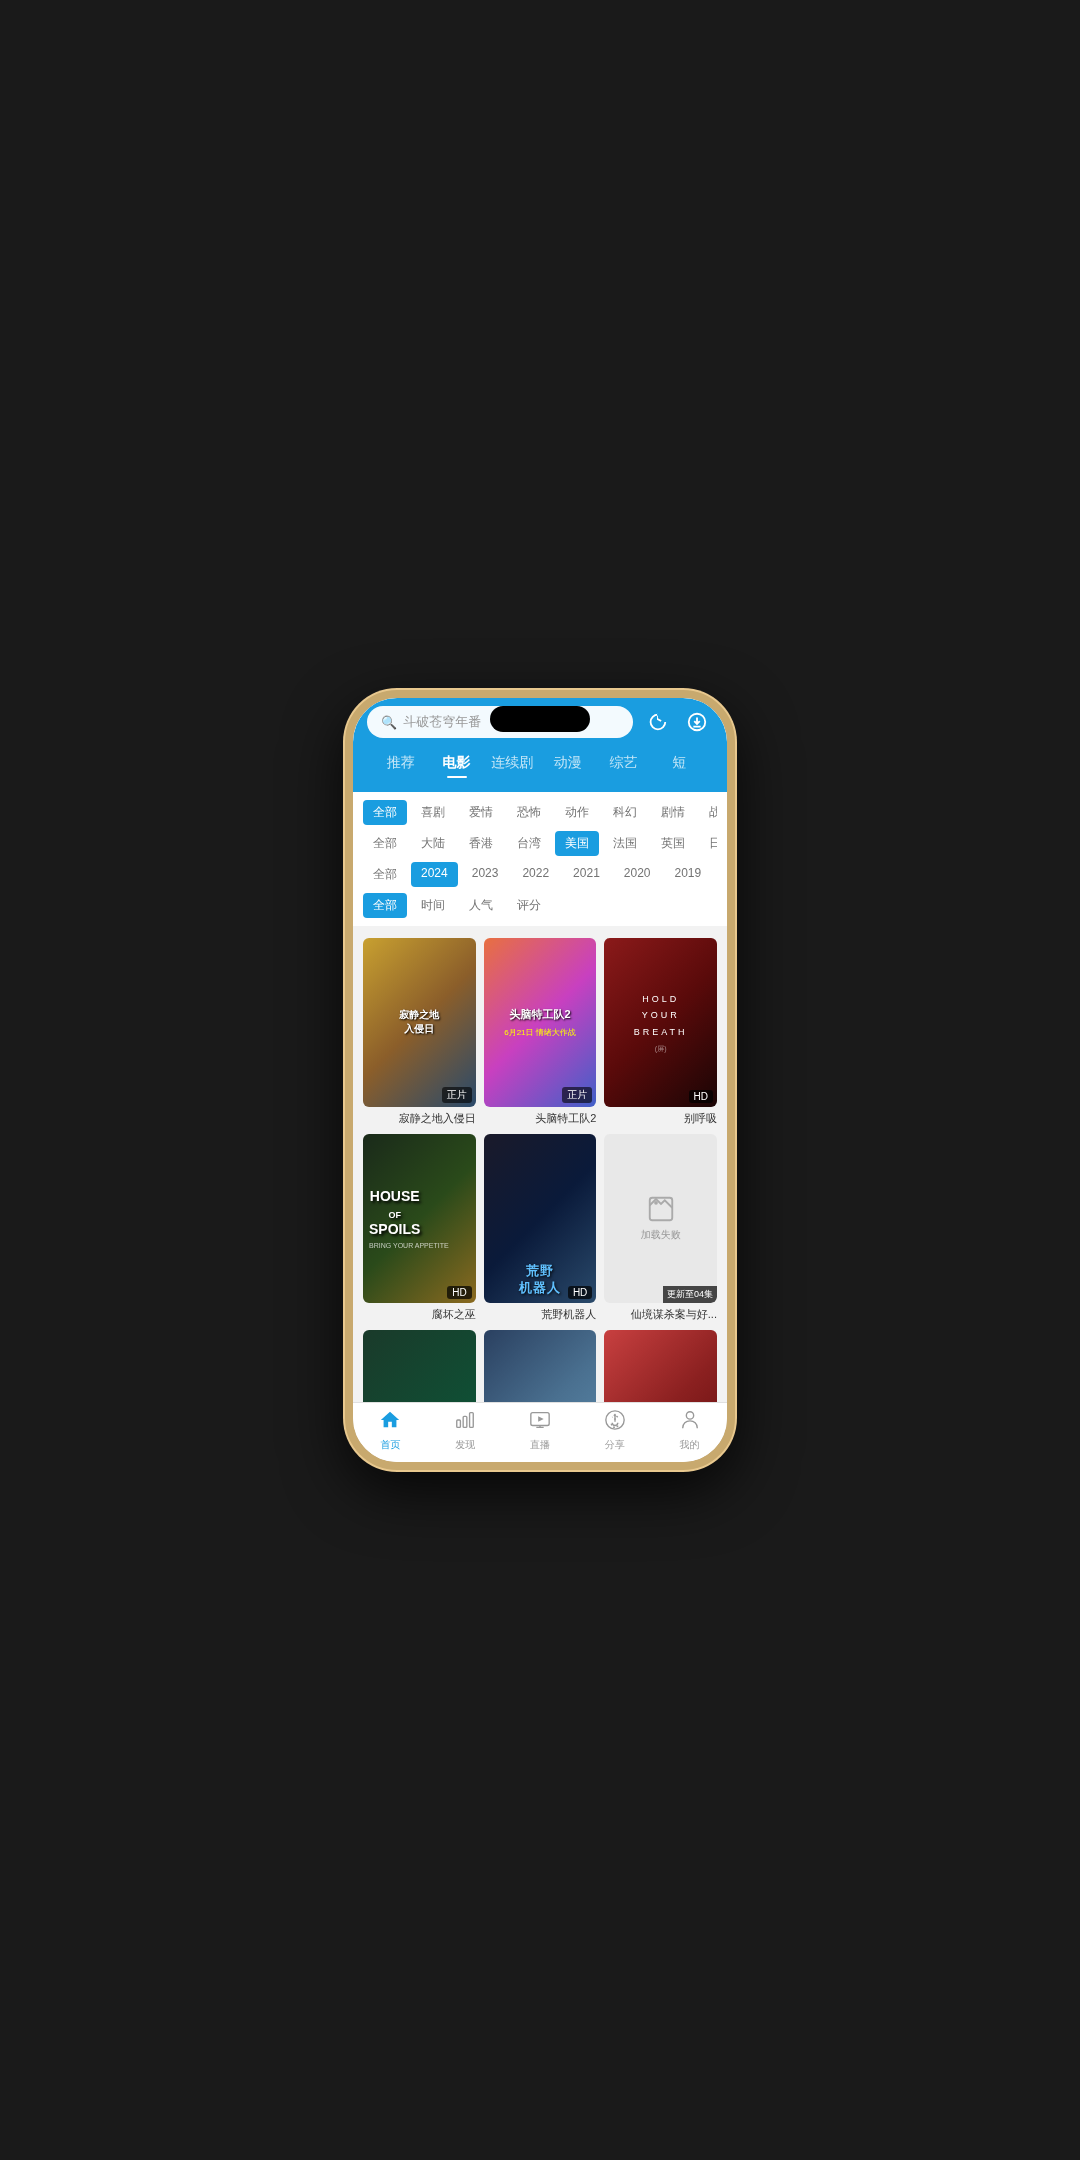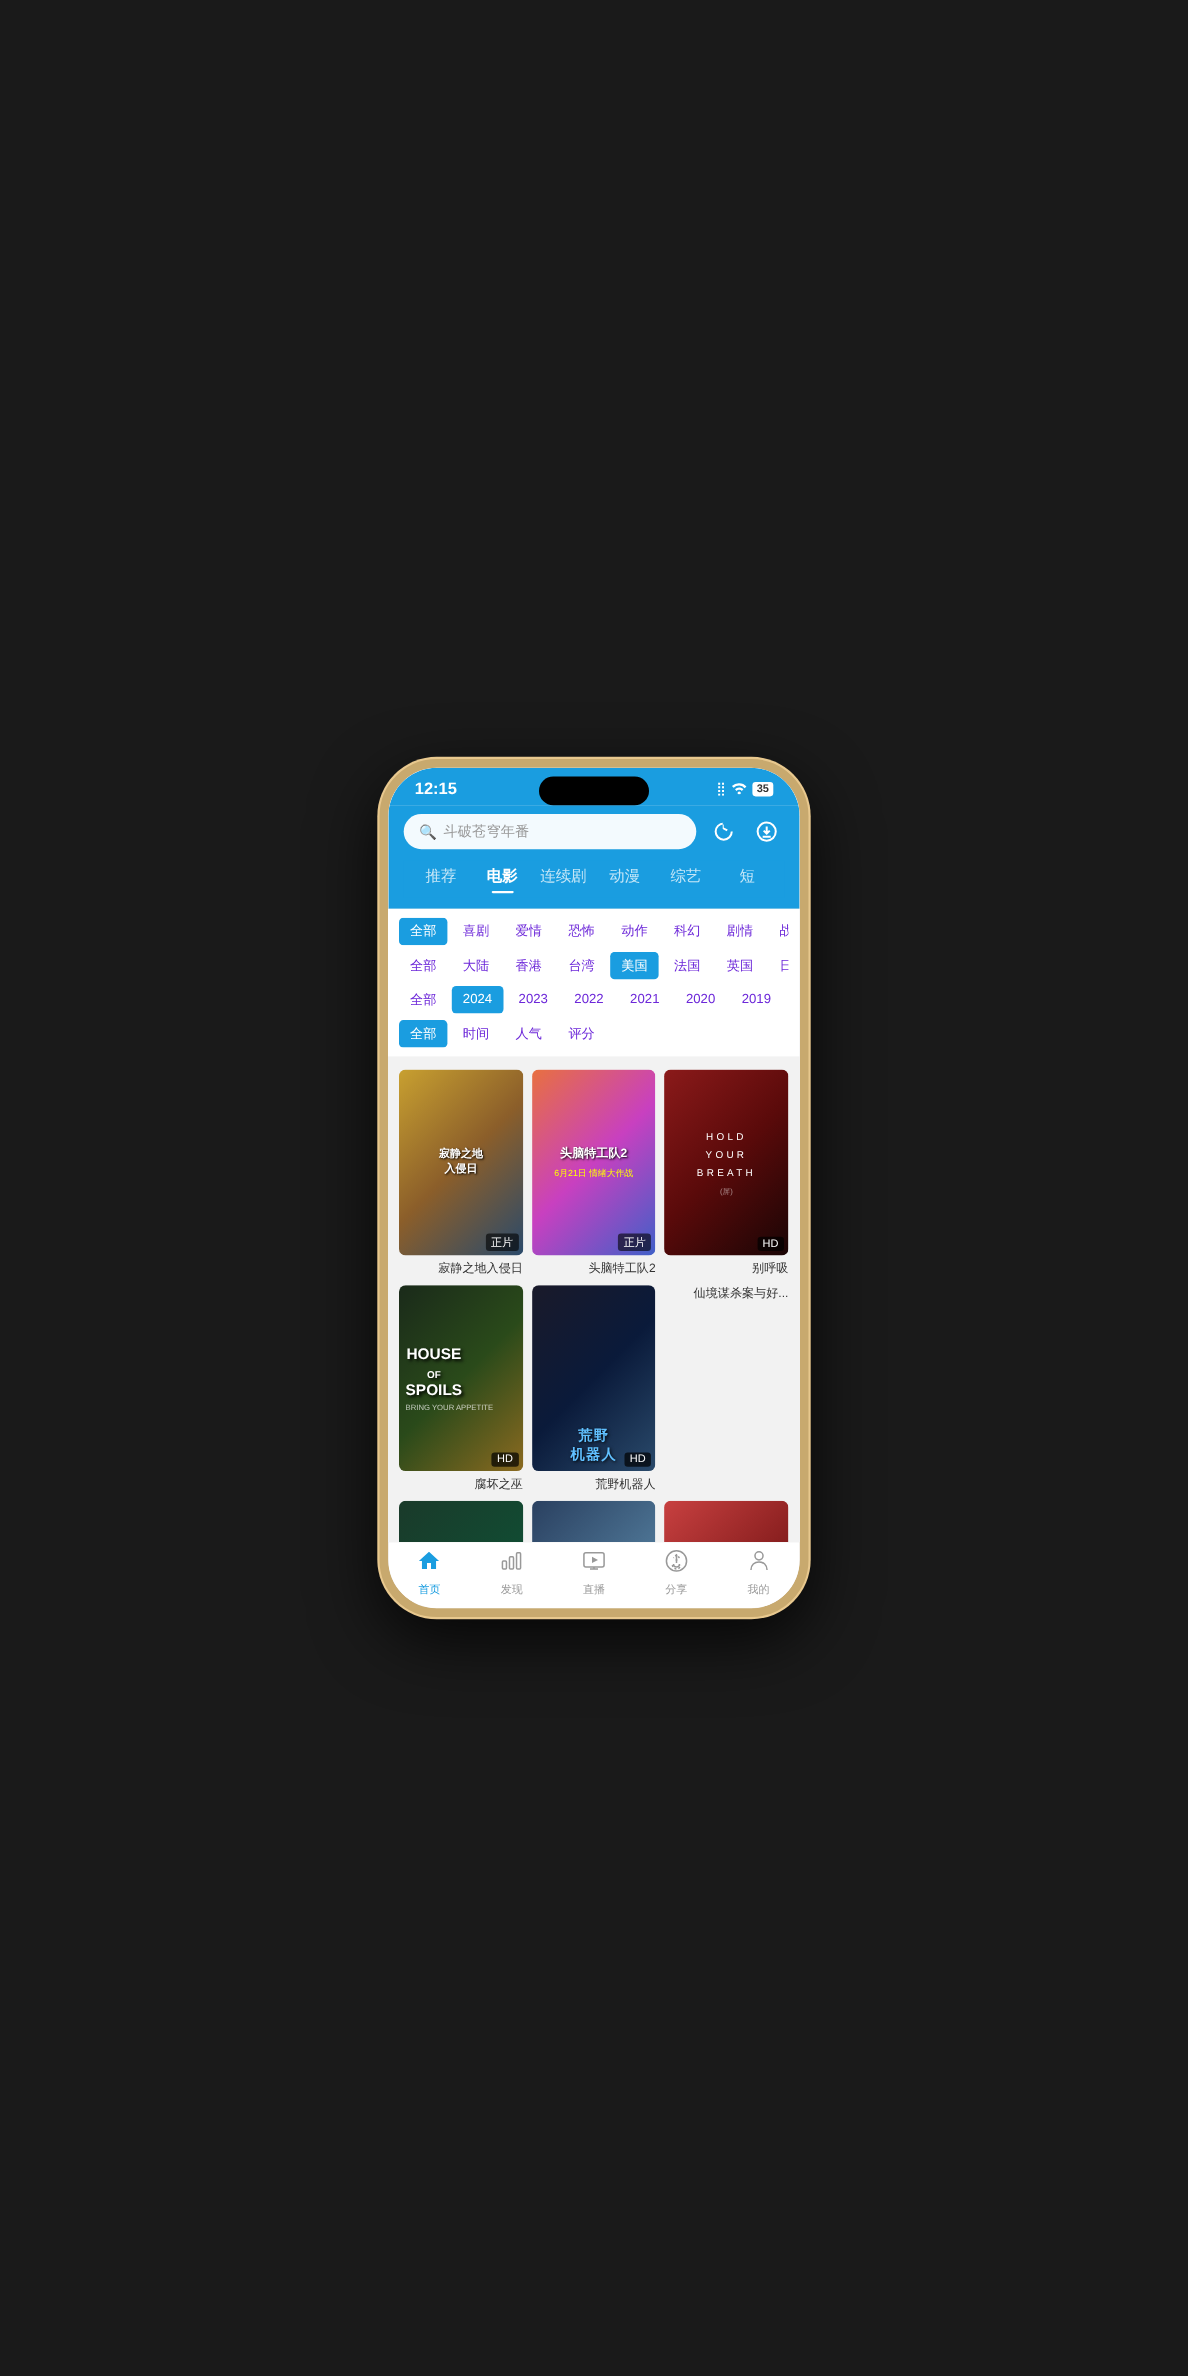--- a/index.html
+++ b/index.html
@@ -161,21 +161,21 @@
       flex-wrap: nowrap;
       overflow: hidden;
     }
     .filter-row:last-child { margin-bottom: 0; }
     .filter-chip {
       padding: 4px 10px;
       border-radius: 4px;
       font-size: 12px;
       cursor: pointer;
       white-space: nowrap;
-      color: #6d28d9;
+      color: #737373;
       background: transparent;
     }
     .filter-chip.active {
       background: #1a9de0;
       color: white;
     }
     
     .movie-grid {
       padding: 8px 10px;
       display: grid;
@@ -285,33 +285,20 @@
     }
     .bottom-nav-label.active { color: #1a9de0; }
   </style>
 </head>
 <body>
 
 <div class="phone-frame">
   <div class="dynamic-island"></div>
   <div class="phone-screen">
 
-    <div class="status-bar">
-      <span class="status-time">12:15</span>
-      <span class="status-time">🌙</span>
-      <div class="status-icons">
-        <span>⣿</span>
-        <span>
-          <svg width="14" height="12" viewBox="0 0 14 12" fill="white">
-            <path d="M7 9.5a1.5 1.5 0 1 1 0 3 1.5 1.5 0 0 1 0-3zM7 6c1.5 0 2.8.6 3.8 1.6l-1.4 1.4A3 3 0 0 0 7 8a3 3 0 0 0-2.4 1l-1.4-1.4A5 5 0 0 1 7 6zM7 2C9.7 2 12 3.1 13.6 5L12 6.6A7 7 0 0 0 7 4a7 7 0 0 0-5 2.1L.4 4.5A9 9 0 0 1 7 2z"></path>
-          </svg>
-        </span>
-        <span class="battery-badge">35</span>
-      </div>
-    </div>
 
     <div class="header">
       <div class="search-row">
         <div class="search-bar">
           <span class="search-icon-inner">🔍</span>
           <span class="search-text">斗破苍穹年番</span>
         </div>
         <div class="header-btn">
           <svg width="22" height="22" viewBox="0 0 24 24" fill="white">
             <path d="M13 3a9 9 0 1 0 9 9h-2a7 7 0 1 1-7-7V3zM13 3v5l4 2-1 1.7L12 9.5V3h1z"></path>
@@ -429,20 +416,31 @@
           <div class="movie-poster">
             <div class="poster-bg poster-5" style="flex-direction:column; padding:6px; justify-content:flex-end; align-items:center;">
               <span style="color:#60c0ff; font-size:13px; font-weight:bold; text-shadow:1px 1px 3px #000; letter-spacing:1px; line-height:1.3; text-align:center;">荒野<br>机器人</span>
             </div>
             <span class="poster-badge hd">HD</span>
           </div>
           <span class="movie-title">荒野机器人</span>
         </div>
 
         <div class="movie-item">
+          <div class="movie-poster">
+            <div class="poster-bg load-failed">
+              <svg width="30" height="30" viewBox="0 0 24 24" fill="none" stroke="#aaa" stroke-width="1.5">
+                <rect x="3" y="3" width="18" height="18" rx="2"></rect>
+                <path d="M3 9l5-5 4 4 3-3 6 6"></path>
+                <circle cx="8" cy="7" r="1.5" fill="#aaa" stroke="none"></circle>
+              </svg>
+              <span style="color:#999; font-size:10px;">加载失败</span>
+            </div>
+            <span class="poster-badge update">更新至04集</span>
+          </div>
           <span class="movie-title">仙境谋杀案与好...</span>
         </div>
 
         <div class="movie-item">
           <div class="movie-poster">
             <div class="poster-bg poster-7" style="flex-direction:column; align-items:flex-start; padding:8px; justify-content:center;">
               
             </div>
           </div>
 

